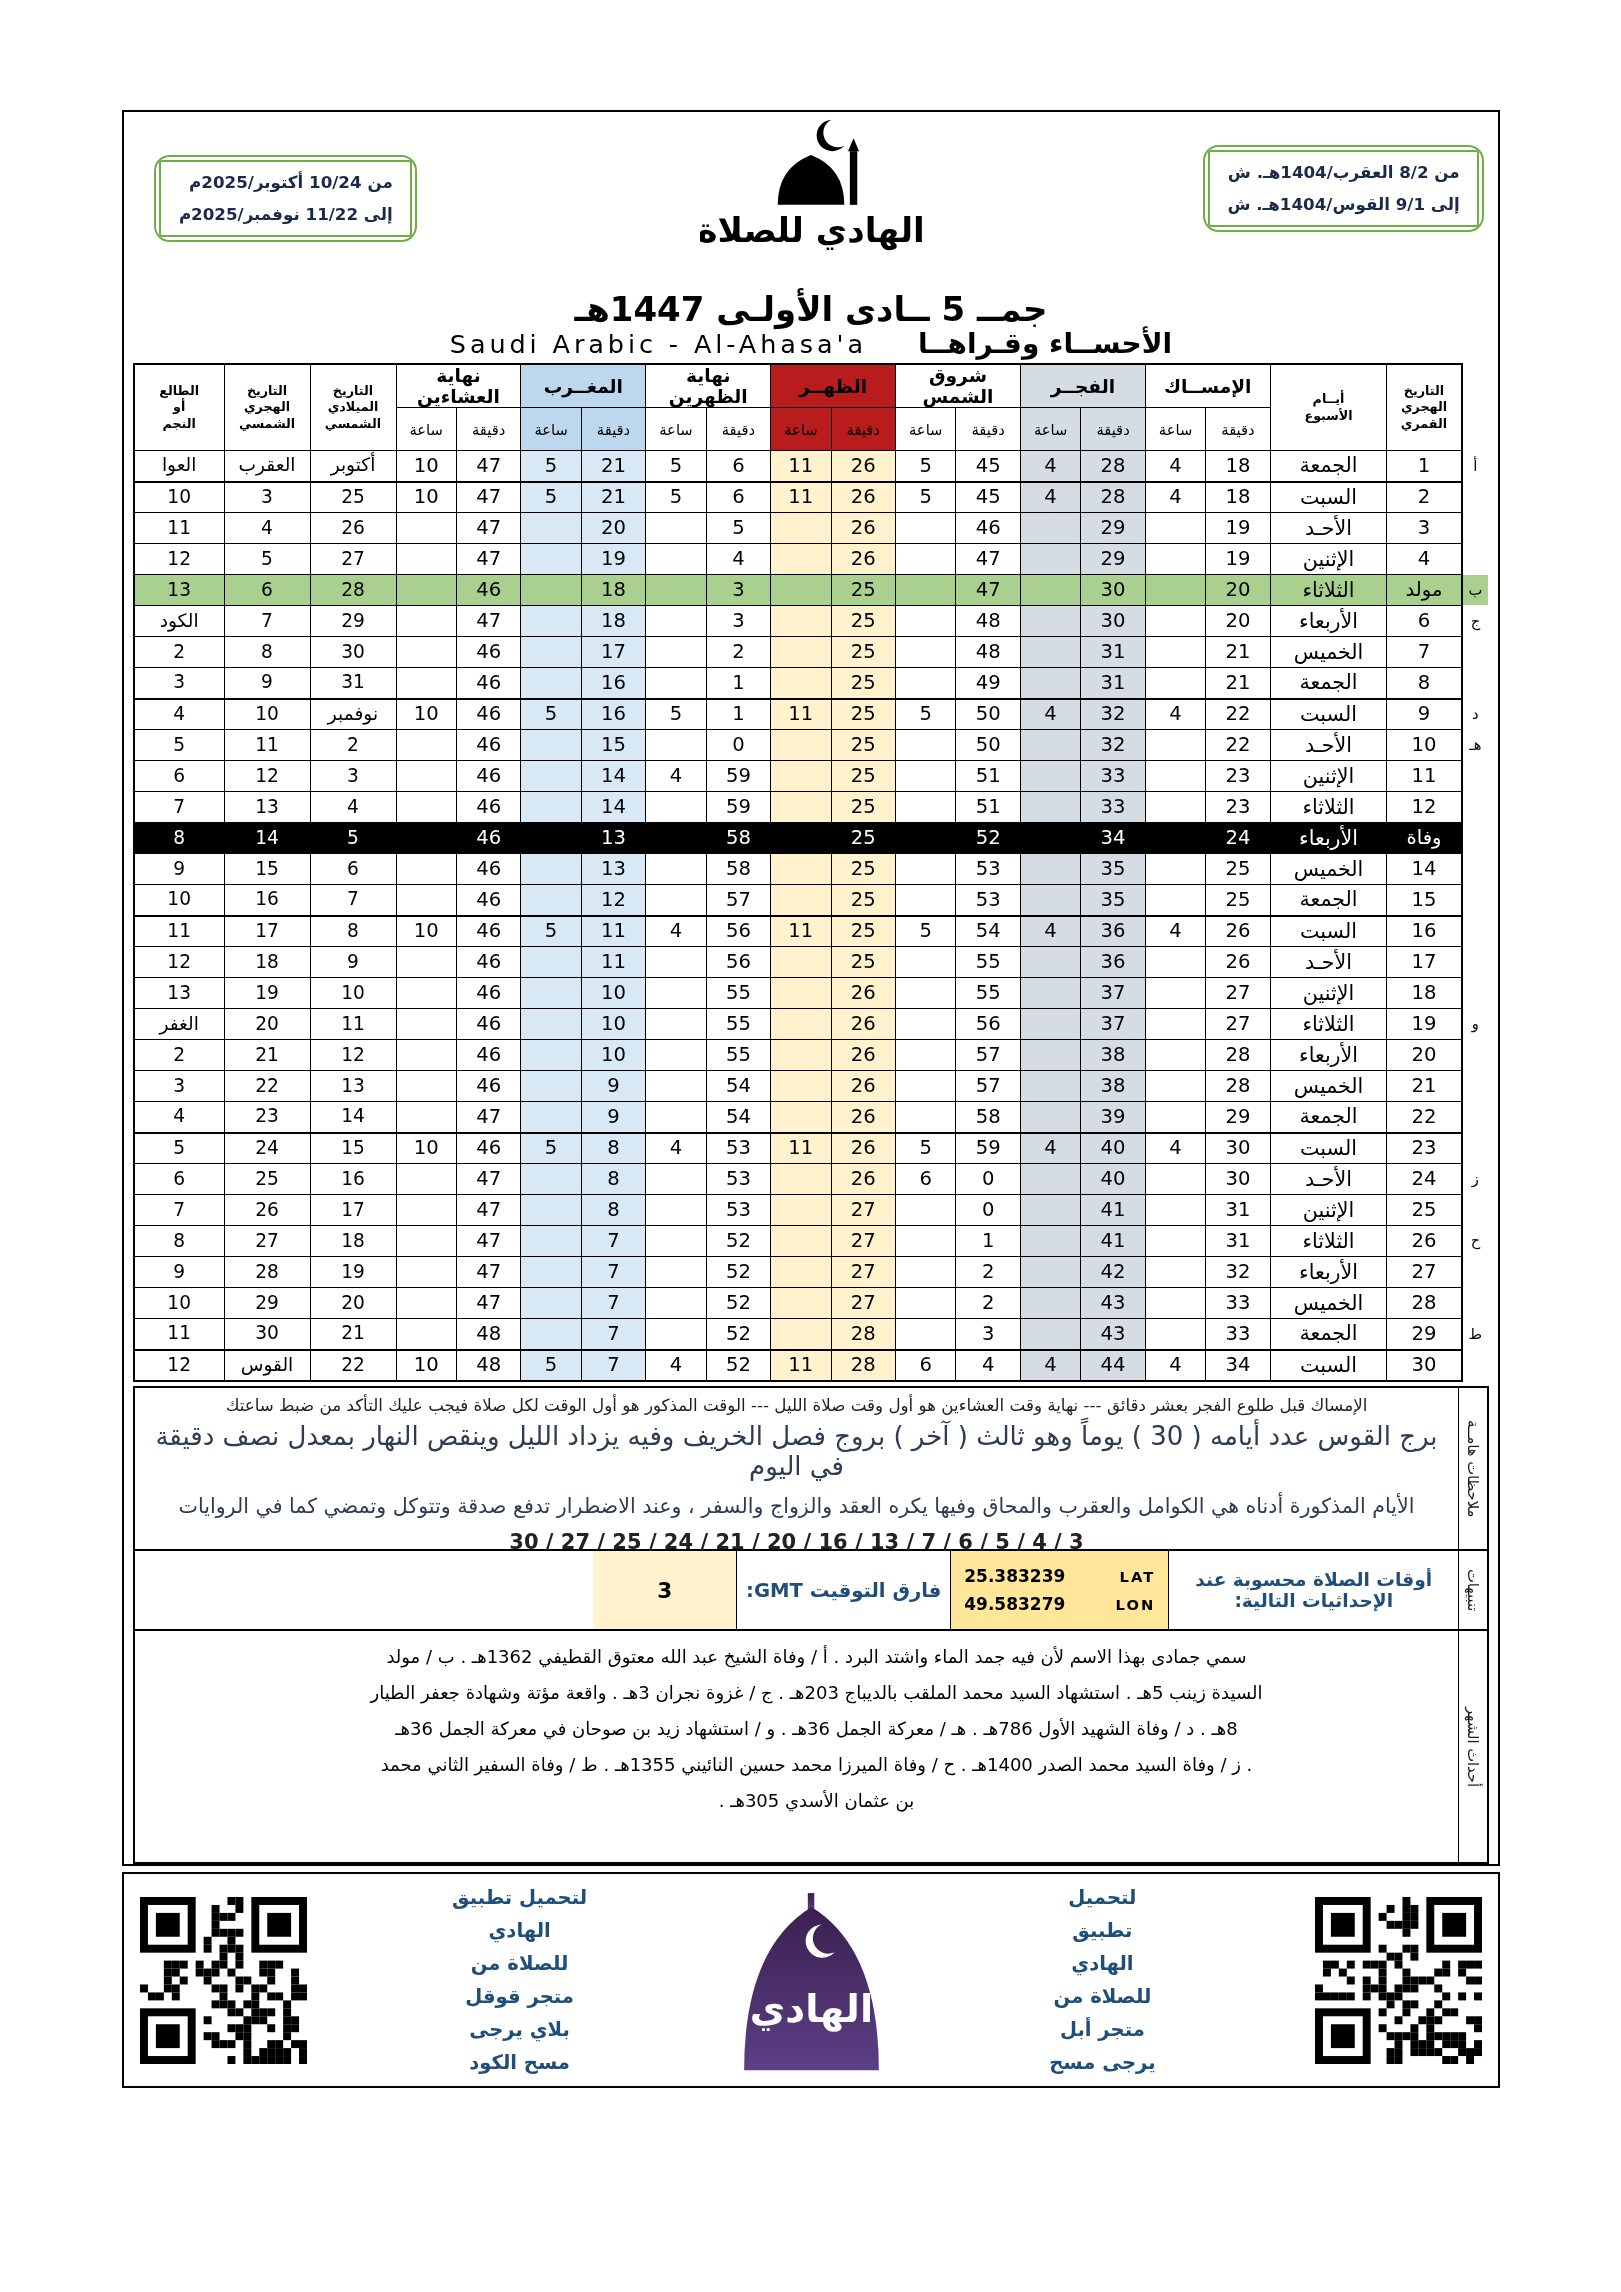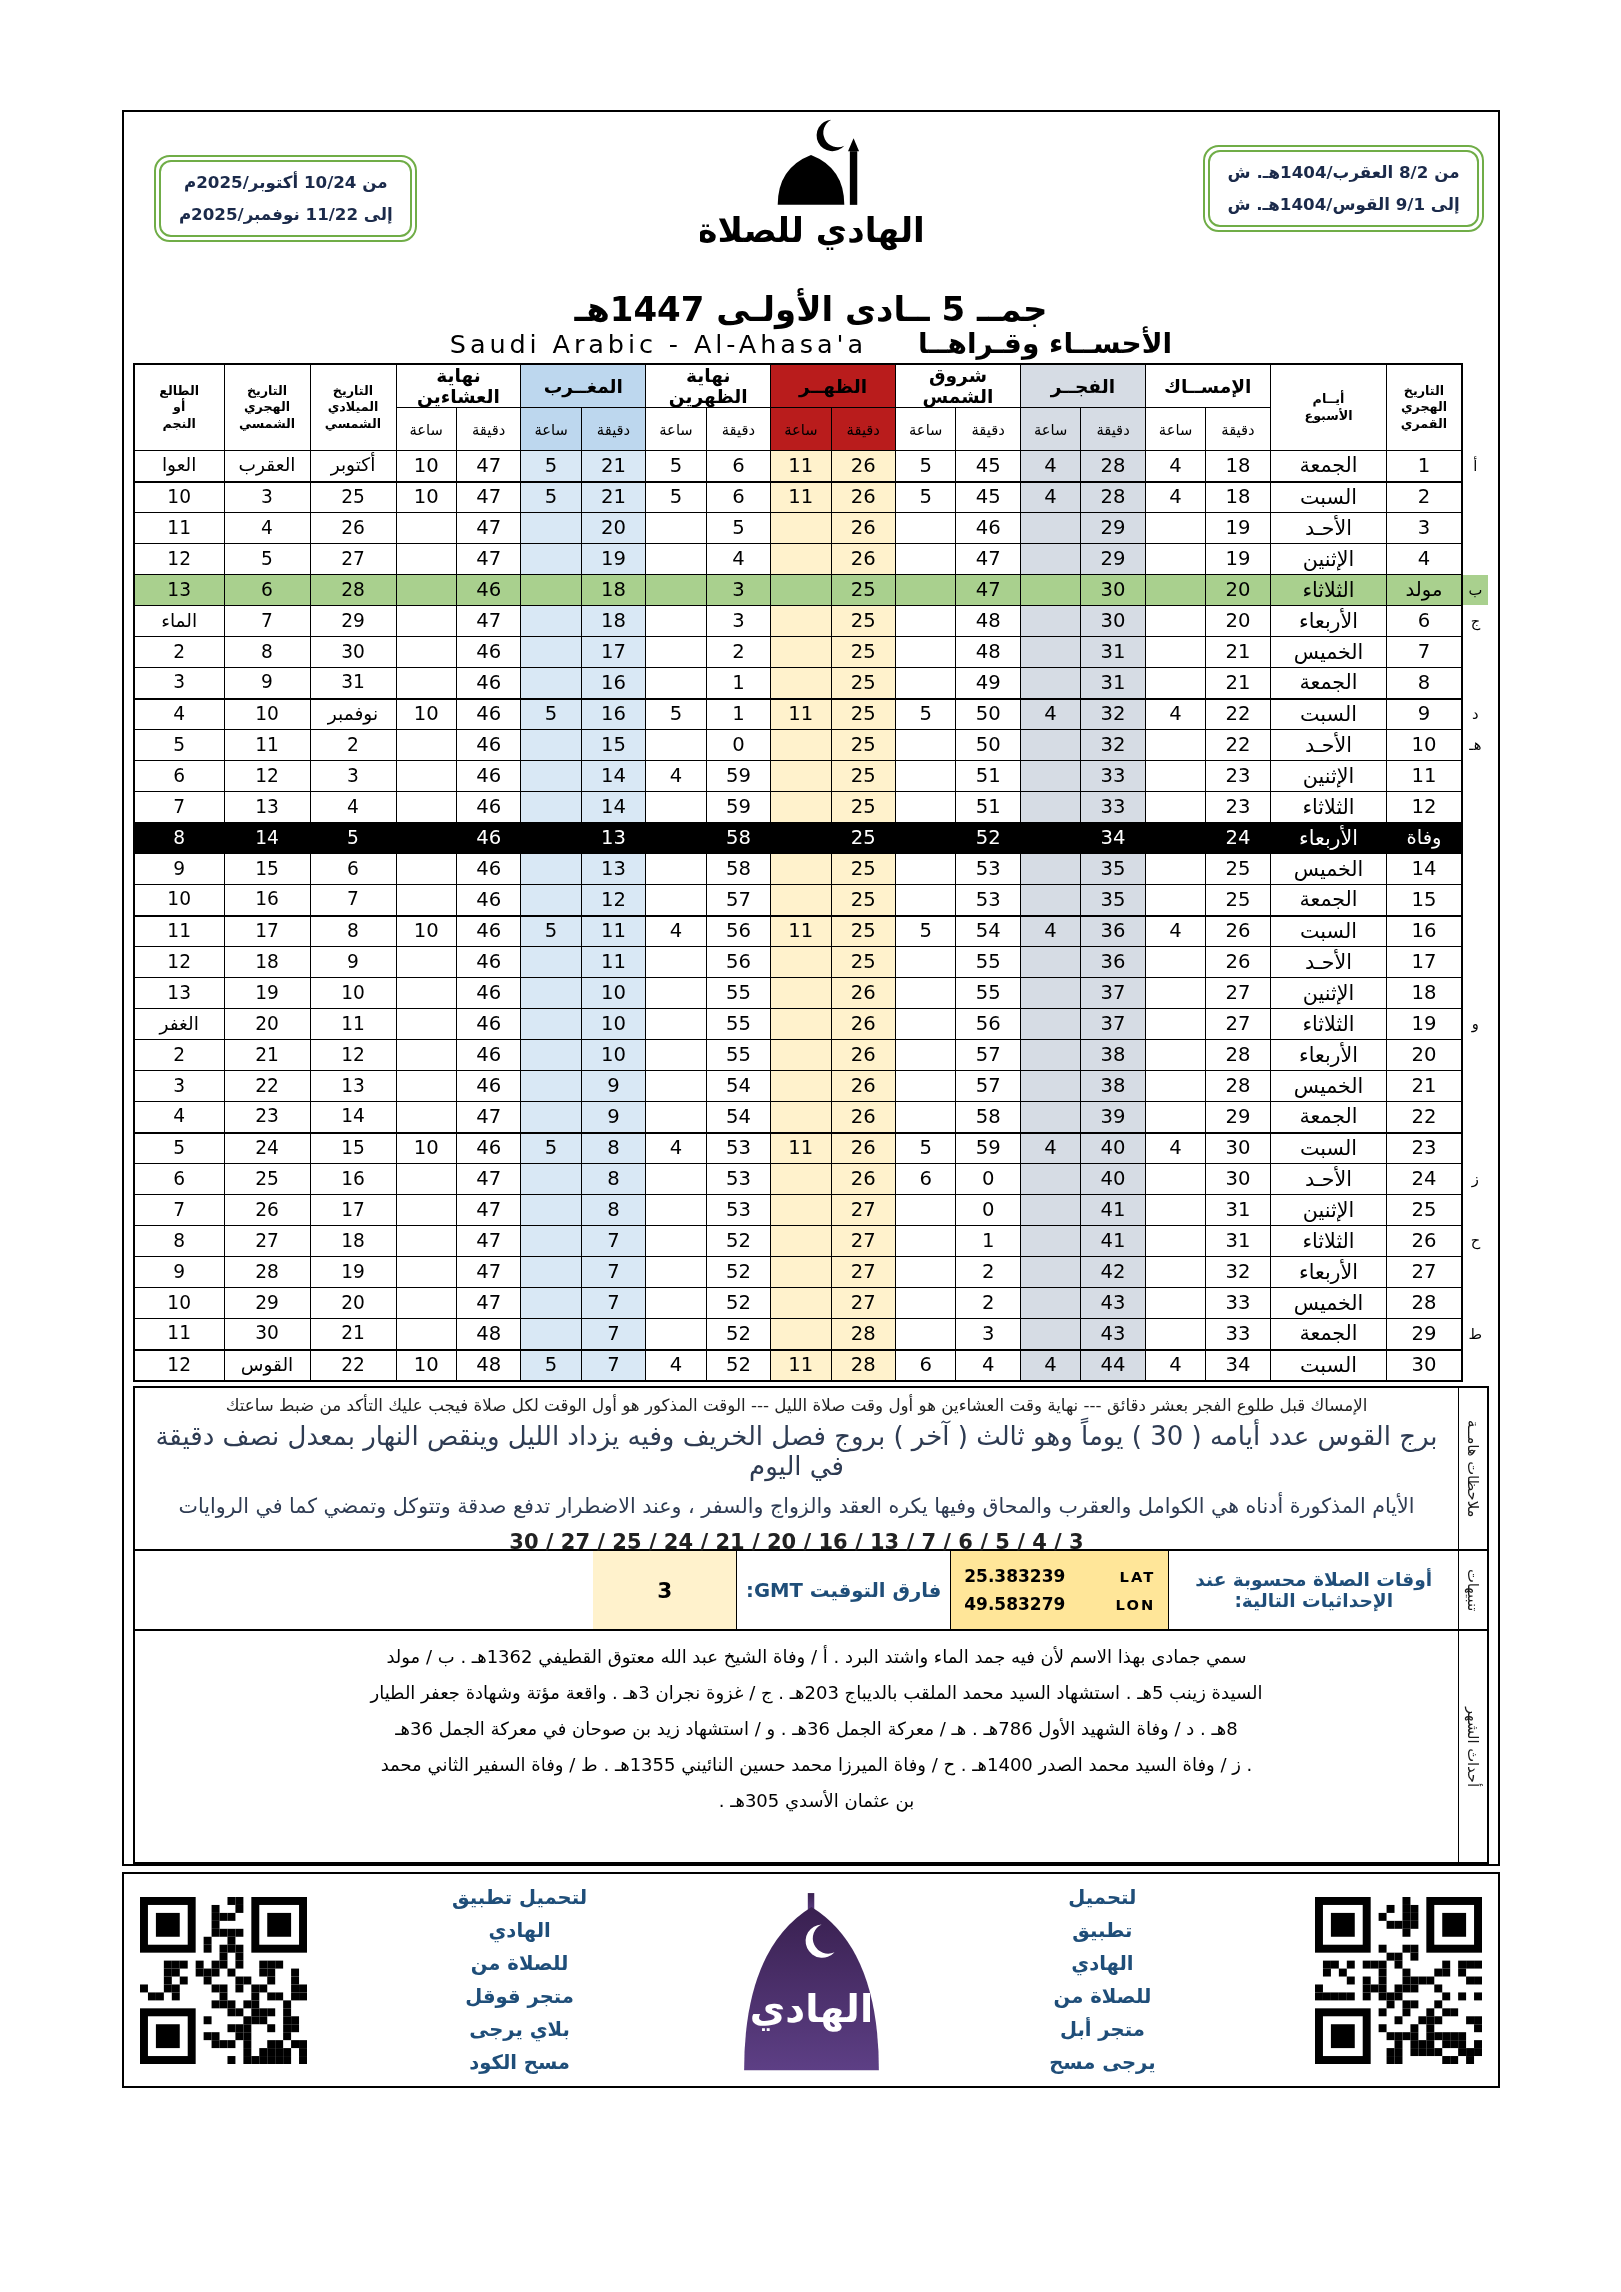--- a/index.html
+++ b/index.html
@@ -8,21 +8,21 @@
     font-family: "DejaVu Sans", sans-serif; color: #000; position: relative;
   }
   .frame {
     position: absolute; left: 122px; top: 110px; width: 1378px; height: 1756px;
     border: 2px solid #000; padding: 0 8.8px; display: flex; flex-direction: column;
   }
   
   .head-zone { position: relative; height: 251px; flex: none; }
   .logo-top { position: absolute; left: 50%; transform: translateX(-50%); top: 0; }
   .gbox { position: absolute; border: 2.9px solid #70ad47; border-radius: 15.7px; padding: 2.9px; background: #fff; }
-  .gbox-in { border: 2px solid #70ad47; border-radius: 12px; padding: 3.9px 17.6px; text-align: center; }
+  .gbox-in { border: 2px solid #70ad47; border-radius: 3px; padding: 3.9px 17.6px; text-align: right; }
   .gbox-in div { font-size: 16.7px; font-weight: bold; color: #1b2a4a; line-height: 1.95; white-space: nowrap; }
   .gbox-greg { left: 21.6px; top: 43px; }
   .gbox-hijri { right: 5px; top: 33px; }
   .main-title { position: absolute; top: 177px; width: 100%; text-align: center;
     font-size: 34px; font-weight: bold; }
   .sub-title { position: absolute; top: 215px; width: 100%; display: flex;
     justify-content: center; align-items: baseline; gap: 51px; }
   .sub-ar { font-size: 28px; font-weight: bold; }
   .sub-en { font-size: 25.5px; letter-spacing: 3.9px; direction: ltr; font-weight: 500; }
   
@@ -322,21 +322,21 @@
           <td class="c-min bg-dh">25</td>
           <td class="c-hr bg-dh"></td>
           <td class="c-min">3</td>
           <td class="c-hr"></td>
           <td class="c-min bg-mg">18</td>
           <td class="c-hr bg-mg"></td>
           <td class="c-min">47</td>
           <td class="c-hr"></td>
           <td class="c-date">29</td>
           <td class="c-date">7</td>
-          <td class="c-starcol edge-l">الماء</td>
+          <td class="c-starcol edge-l">الكود</td>
         </tr>
         <tr class="">
           <td class="c-mk"></td>
           <td class="c-q edge-r">7</td>
           <td class="c-day">الخميس</td>
           <td class="c-min">21</td>
           <td class="c-hr"></td>
           <td class="c-min bg-fajr">31</td>
           <td class="c-hr bg-fajr"></td>
           <td class="c-min">48</td>

